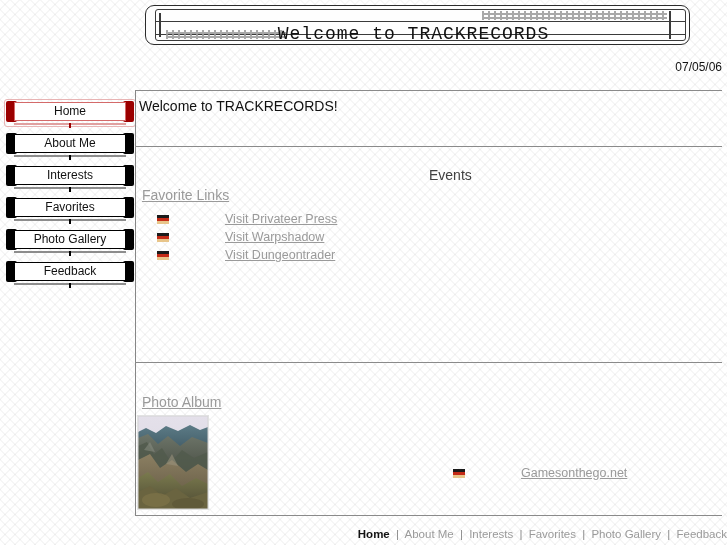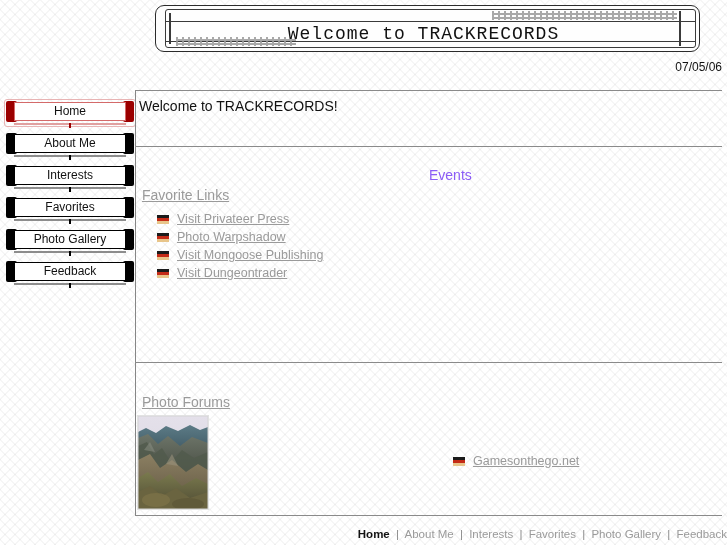--- a/index.html
+++ b/index.html
@@ -17,24 +17,24 @@
     background-image:
       repeating-linear-gradient(45deg,  rgba(0,0,0,0.035) 0px, rgba(0,0,0,0.035) 1px, rgba(0,0,0,0) 1px, rgba(0,0,0,0) 7px),
       repeating-linear-gradient(-45deg, rgba(0,0,0,0.035) 0px, rgba(0,0,0,0.035) 1px, rgba(0,0,0,0) 1px, rgba(0,0,0,0) 7px);
     background-size: 10px 10px, 10px 10px;
     color: #000;
   }
 
   
   #banner-wrap {
     position: absolute;
-    left: 155px;
+    left: 145px;
     top: 5px;
     width: 545px;
-    height: 47px;
+    height: 40px;
   }
   .banner-outer {
     position: absolute;
     inset: 0;
     border: 1px solid #2b2b2b;
     border-radius: 9px;
     background: #fdfdfd;
     box-sizing: border-box;
   }
   .banner-inner {
@@ -211,39 +211,40 @@
     position: absolute;
     font-size: 14px;
     color: #9a9a9a;
     text-decoration: underline;
     cursor: pointer;
     margin-top: 20px;
   }
   .sec-head-plain {
     position: absolute;
     font-size: 14px;
-    color: #8b5cf6;
+    color: #404040;
   }
 
   #h-favorite-links { left: 7px;   top: 77px; }
   #h-events         { left: 294px; top: 77px; }
   #h-photo-album    { left: 7px;   top: 284px; }
   #h-communities    { left: 297px; top: 284px; }
 
   
   #link-list {
     position: absolute;
     left: 22px;
     top: 120px;
   }
   .link-row {
     display: flex;
     align-items: center;
     height: 18px;
     margin-bottom: 0px;
+    gap: 48px;
   }
   .flag {
     width: 12px;
     height: 9px;
     margin-right: 8px;
     flex: 0 0 auto;
     background: linear-gradient(to bottom,
       #1a1a1a 0%, #1a1a1a 34%,
       #c42b17 34%, #c42b17 67%,
       #e8c58a 67%, #e8c58a 100%);
@@ -254,21 +255,21 @@
     color: #9a9a9a;
     text-decoration: underline;
     cursor: pointer;
     white-space: nowrap;
   }
 
   
   #community-list {
     position: absolute;
     left: 318px;
-    top: 362px;
+    top: 374px;
   }
 
   
   #photo-thumb {
     position: absolute;
     left: 2px;
     top: 325px;
     width: 70px;
     height: 93px;
     border: 1px solid #e2e2e2;
@@ -373,34 +374,30 @@
 
   <div class="hrule" id="rule-top"></div>
   <div class="hrule" id="rule-mid"></div>
   <div class="hrule" id="rule-lower"></div>
   <div class="hrule" id="rule-bottom"></div>
 
   <div class="welcome">Welcome to TRACKRECORDS!</div>
 
   <div class="sec-head-link" id="h-favorite-links">Favorite Links</div>
   <div class="sec-head-plain" id="h-events">Events</div>
-  <div class="sec-head-link" id="h-photo-album">Photo Forums</div>
+  <div class="sec-head-link" id="h-photo-album">Photo Album</div>
 
   <div id="link-list">
     <div class="link-row">
       <span class="flag"></span>
       <span class="ext-link">Visit Privateer Press</span>
     </div>
     <div class="link-row">
       <span class="flag"></span>
-      <span class="ext-link">Photo Warpshadow</span>
-    </div>
-    <div class="link-row">
-      <span class="flag"></span>
-      <span class="ext-link">Visit Mongoose Publishing</span>
+      <span class="ext-link">Visit Warpshadow</span>
     </div>
     <div class="link-row">
       <span class="flag"></span>
       <span class="ext-link">Visit Dungeontrader</span>
     </div>
   </div>
 
   <div id="community-list">
     <div class="link-row">
       <span class="flag"></span>

